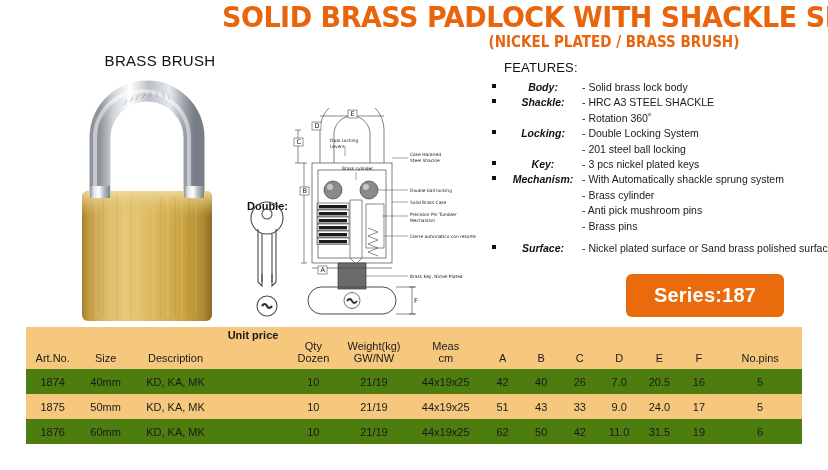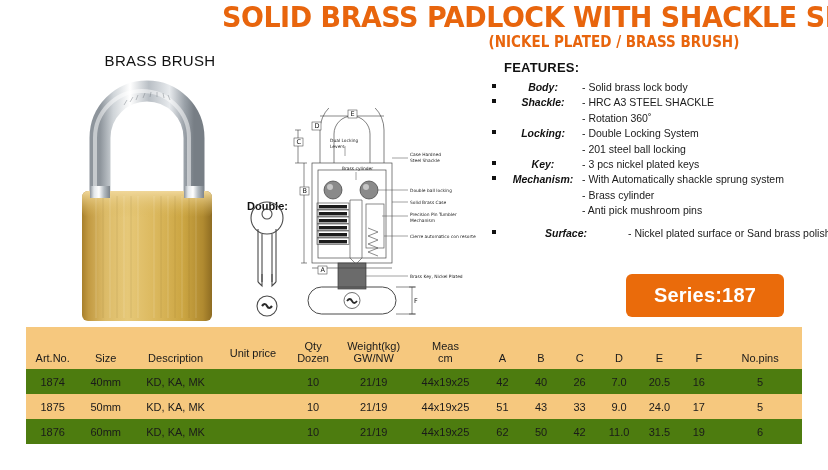--- a/index.html
+++ b/index.html
@@ -54,21 +54,21 @@
     font-size: 11px; font-weight: 700; color: #111;
   }
   .key-art { position: absolute; left: 238px; top: 196px; width: 110px; height: 125px; }
 
   
   .diagram { position: absolute; left: 290px; top: 108px; width: 205px; height: 185px; }
 
   
   .features { position: absolute; left: 492px; top: 60px; width: 336px; }
   .features h2 {
-    font-size: 13px; font-weight: 700; color: #111;
+    font-size: 13px; font-weight: 400; color: #111;
     margin: 0 8px 5px 12px; letter-spacing: .2px;
   }
   .feat-row { display: flex; align-items: flex-start; line-height: 15.4px; min-height: 15.4px; text-align: center; }
   .feat-bullet {
     width: 12px; flex: 0 0 12px; padding-top: 4px;
   }
   .feat-bullet i {
     display: block; width: 4px; height: 4px; background: #111;
   }
   .feat-key {
@@ -369,42 +369,47 @@
     <div class="feat-row">
       <span class="feat-bullet"></span>
       <span class="feat-key"></span>
       <span class="feat-val">- Brass cylinder</span>
     </div>
     <div class="feat-row">
       <span class="feat-bullet"></span>
       <span class="feat-key"></span>
       <span class="feat-val">- Anti pick mushroom pins</span>
     </div>
-    <div class="feat-row" style="margin-top:7px;gap:23px;">
+    <div class="feat-row">
+      <span class="feat-bullet"></span>
+      <span class="feat-key"></span>
+      <span class="feat-val">- Brass pins</span>
+    </div>
+    <div class="feat-row" style="margin-top:7px;">
       <span class="feat-bullet">
           <i></i>
         </span>
       <span class="feat-key">Surface:</span>
       <span class="feat-val">- Nickel plated surface or Sand brass polished surface</span>
     </div>
   </div>
 
   <div class="series-badge">
     <span>Series:187</span>
   </div>
 
   <div class="detail-group">detailed specifications</div>
 
   <table class="spec-table">
     <thead>
       <tr>
         <th class="c-art">Art.No.</th>
         <th class="c-size">Size</th>
         <th class="c-desc">Description</th>
-        <th class="c-unit" style="vertical-align:top;padding-top:20px;">Unit price</th>
+        <th class="c-unit" style="vertical-align:top;padding-top:2px;font-weight:bold;">Unit price</th>
         <th class="c-qty">
           <span class="sub">Qty</span>
           <span class="sub">Dozen</span>
         </th>
         <th class="c-wt">
           <span class="sub">Weight(kg)</span>
           <span class="sub">GW/NW</span>
         </th>
         <th class="c-meas">
           <span class="sub">Meas</span>

